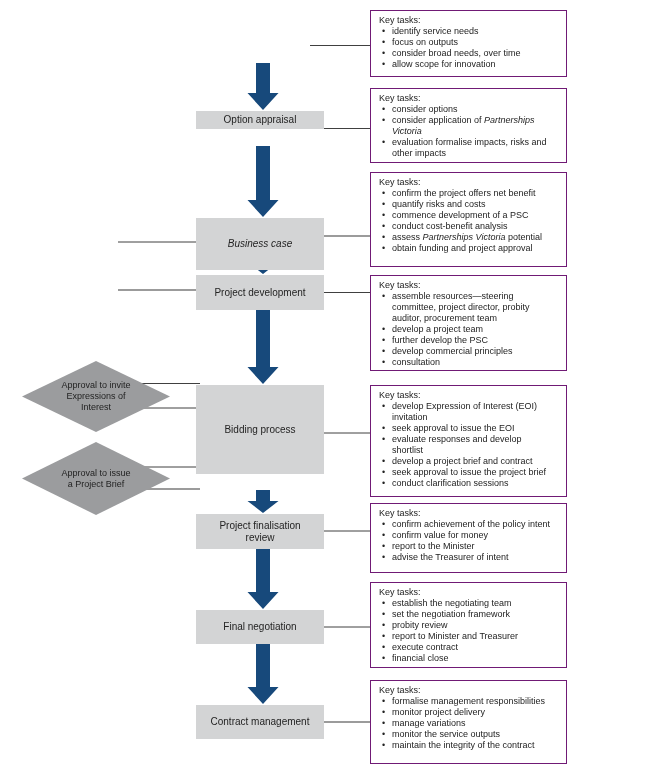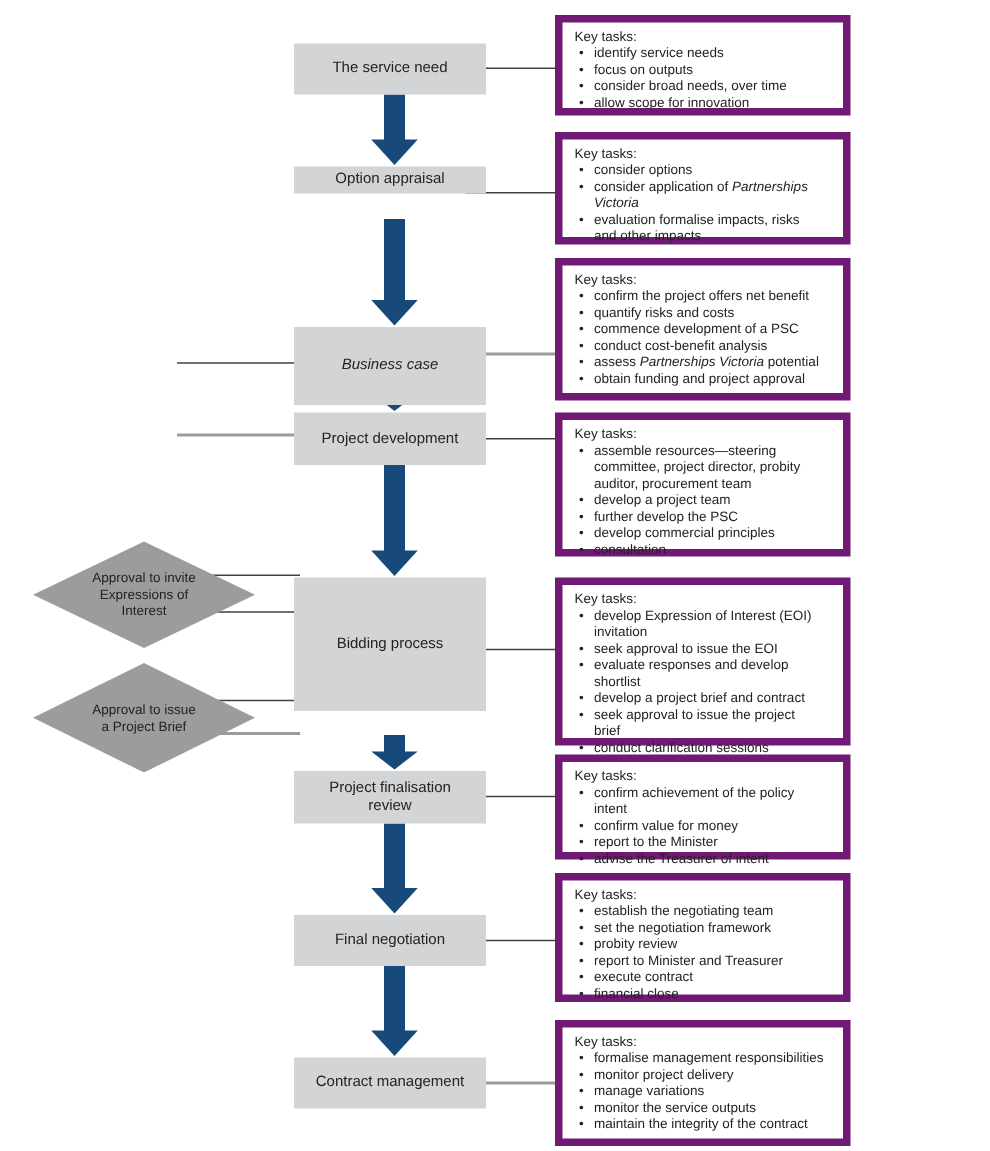--- a/index.html
+++ b/index.html
@@ -13,21 +13,21 @@
   }
   .diamond{position:absolute;z-index:2;}
   .diamond svg{position:absolute;left:0;top:0;width:100%;height:100%;}
   .dlabel{
     position:absolute;left:0;top:0;right:0;bottom:0;z-index:1;
     display:flex;align-items:center;justify-content:center;text-align:center;
     font-size:9px;line-height:11px;white-space:pre-line;
   }
   .keybox{
     position:absolute;left:370px;width:197px;box-sizing:border-box;z-index:2;
-    background:#fff;border:5px solid #701a75;
+    background:#fff;border:1px solid #701a75;
     padding:4px 12px 4px 8px;font-size:9px;line-height:11px;
   }
   .kt-head{margin:0 0 0 0;}
   .kt-list{margin:0;padding:0;list-style:none;}
   .kt-list li{position:relative;padding-left:13px;}
   .kt-list li::before{content:"\2022";position:absolute;left:3px;}
 </style>
 </head>
 <body>
 
@@ -53,21 +53,20 @@
 
     <polygon fill="#17497b" points="256,63 270,63 270,93 278.5,93 263,110 247.5,93 256,93"></polygon>
     <polygon fill="#17497b" points="256,146 270,146 270,200 278.5,200 263,217 247.5,200 256,200"></polygon>
     <polygon fill="#17497b" points="256,253 270,253 270,262 278.5,262 263,274 247.5,262 256,262"></polygon>
     <polygon fill="#17497b" points="256,310 270,310 270,367 278.5,367 263,384 247.5,367 256,367"></polygon>
     <polygon fill="#17497b" points="256,490 270,490 270,501 278.5,501 263,513 247.5,501 256,501"></polygon>
     <polygon fill="#17497b" points="256,549 270,549 270,592 278.5,592 263,609 247.5,592 256,592"></polygon>
     <polygon fill="#17497b" points="256,644 270,644 270,687 278.5,687 263,704 247.5,687 256,687"></polygon>
   </svg>
 
-  <div class="stage" style="top:29px;height:34px;"><span>The service need</span></div>
   <div class="stage" style="top:111px;height:18px;"><span>Option appraisal</span></div>
   <div class="stage" style="top:218px;height:52px;font-style:italic;"><span>Business case</span></div>
   <div class="stage" style="top:275px;height:35px;"><span>Project development</span></div>
   <div class="stage" style="top:385px;height:89px;"><span>Bidding process</span></div>
   <div class="stage" style="top:514px;height:35px;"><span>Project finalisation
 review</span></div>
   <div class="stage" style="top:610px;height:34px;"><span>Final negotiation</span></div>
   <div class="stage" style="top:705px;height:34px;"><span>Contract management</span></div>
 
   <div class="diamond" style="left:22px;top:361px;width:148px;height:71px;">

